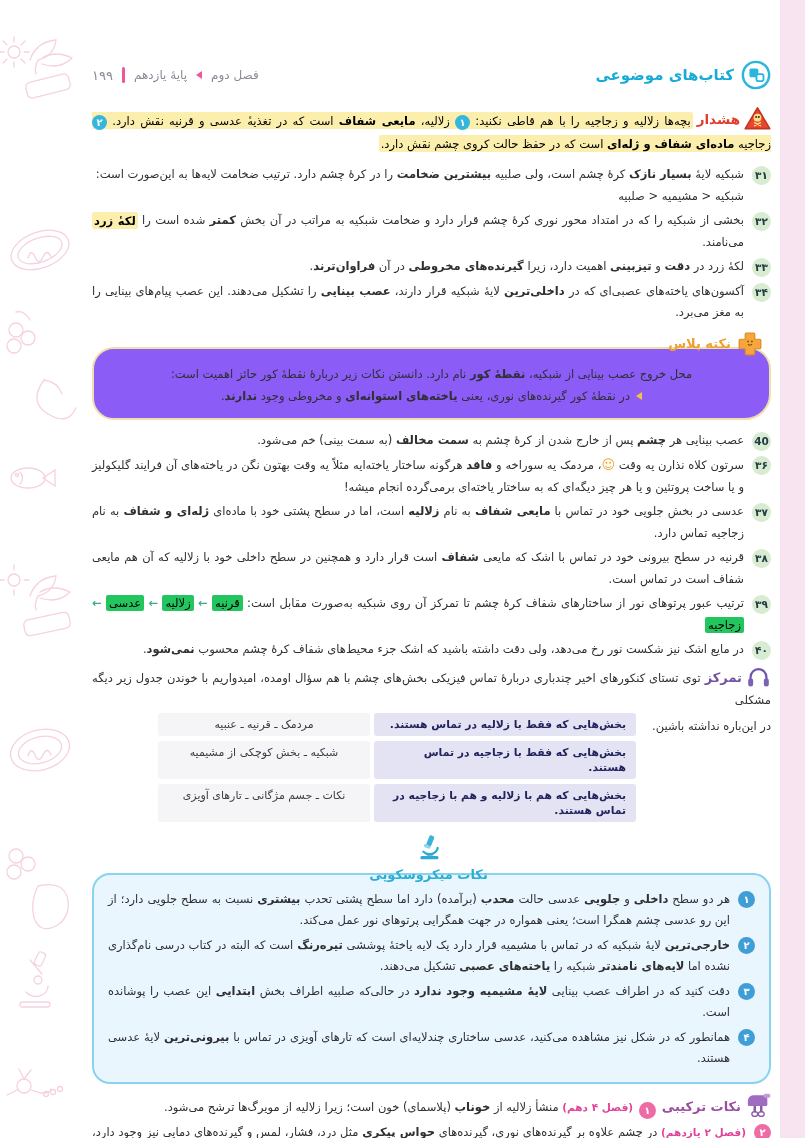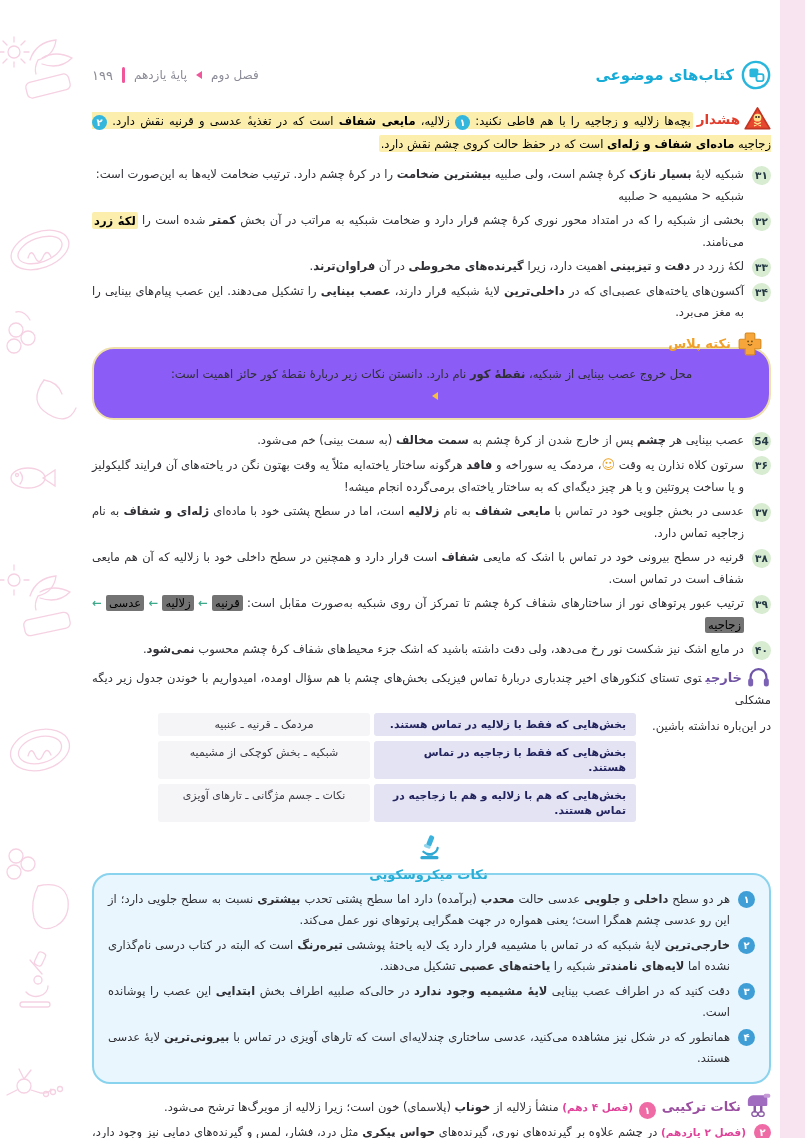--- a/index.html
+++ b/index.html
@@ -14,21 +14,21 @@
   .hdr{display:flex;justify-content:space-between;align-items:center;margin-bottom:16px;}
   .brand{display:flex;align-items:center;gap:7px;}
   .brand-title{color:#17acd8;font-weight:bold;font-size:15px;}
   .crumbs{display:flex;align-items:center;gap:9px;color:#8b8b97;font-size:12px;}
   .tri{width:0;height:0;border-top:4px solid transparent;border-bottom:4px solid transparent;border-right:6px solid #f0569a;}
   .vbar{width:3px;height:16px;background:#f0569a;border-radius:2px;}
   .pageno{font-size:13px;color:#8b8b97;}
 
   
   mark.y{background:#fcefad;padding:1.5px 2px;border-radius:2px;}
-  mark.g{background:#737373;padding:1px 3px;border-radius:2px;}
+  mark.g{background:#22c55e;padding:1px 3px;border-radius:2px;}
   .arr{color:#3fa98b;font-weight:bold;}
   .cnum{display:inline-block;width:15px;height:15px;line-height:15px;border-radius:50%;background:#35b6dc;color:#fff;font-size:10px;text-align:center;font-weight:bold;vertical-align:-2px;}
   .smiley{color:#eda224;font-size:13px;}
   .icon svg{vertical-align:-7px;}
 
   .warning{font-size:11.5px;line-height:23px;text-align:justify;margin-bottom:9px;}
   .warn-label{color:#e23c2c;font-weight:bold;font-size:13.5px;margin:0 4px;}
 
   .item{display:flex;gap:8px;margin-bottom:3px;align-items:flex-start;}
   .gnum{flex:0 0 19px;width:19px;height:19px;line-height:19px;border-radius:50%;background:#d8ecd2;color:#253a44;font-weight:bold;font-size:10.5px;text-align:center;margin-top:2px;}
@@ -172,27 +172,27 @@
             <path d="M11 2.5h8a1.5 1.5 0 0 1 1.5 1.5v5.5H26a1.5 1.5 0 0 1 1.5 1.5v8a1.5 1.5 0 0 1-1.5 1.5h-5.5V26a1.5 1.5 0 0 1-1.5 1.5h-8A1.5 1.5 0 0 1 9.5 26v-5.5H4A1.5 1.5 0 0 1 2.5 19v-8A1.5 1.5 0 0 1 4 9.5h5.5V4A1.5 1.5 0 0 1 11 2.5z" fill="#f6a63a" stroke="#db8c22" stroke-width="1.4"></path>
             <circle cx="12.8" cy="12" r="1" fill="#6b4a12"></circle>
               <circle cx="17.2" cy="12" r="1" fill="#6b4a12"></circle>
             <path d="M13 15.5q2 1.8 4 0" stroke="#6b4a12" stroke-width="1.2" fill="none" stroke-linecap="round"></path>
           </svg>
         </span>
         <span class="np-title">نکته پلاس</span>
       </div>
       <div class="np-box">
         <span class="np-line">محل خروج عصب بینایی از شبکیه، <b>نقطهٔ کور</b> نام دارد. دانستن نکات زیر دربارهٔ نقطهٔ کور حائز اهمیت است:</span>
-        <span class="np-line"><span class="np-arrow"></span></span>
+        <span class="np-line"><span class="np-arrow"></span><span>در نقطهٔ کور گیرنده‌های نوری، یعنی <b>یاخته‌های استوانه‌ای</b> و مخروطی وجود <b>ندارند</b>.</span></span>
       </div>
     </div>
 
     <div>
       <div class="item">
-        <span class="gnum">54</span>
+        <span class="gnum">40</span>
         <div class="item-text">عصب بینایی هر <b>چشم</b> پس از خارج شدن از کرهٔ چشم به <b>سمت مخالف</b> (به سمت بینی) خم می‌شود.</div>
       </div>
       <div class="item">
         <span class="gnum">۳۶</span>
         <div class="item-text">سرتون کلاه نذارن یه وقت <span class="smiley">☺</span>، مردمک یه سوراخه و <b>فاقد</b> هرگونه ساختار یاخته‌ایه مثلاً یه وقت بهتون نگن در یاخته‌های آن فرایند گلیکولیز و یا ساخت پروتئین و یا هر چیز دیگه‌ای که به ساختار یاخته‌ای برمی‌گرده انجام میشه!</div>
       </div>
       <div class="item">
         <span class="gnum">۳۷</span>
         <div class="item-text">عدسی در بخش جلویی خود در تماس با <b>مایعی شفاف</b> به نام <b>زلالیه</b> است، اما در سطح پشتی خود با ماده‌ای <b>ژله‌ای و شفاف</b> به نام زجاجیه تماس دارد.</div>
       </div>
@@ -207,21 +207,21 @@
       <div class="item">
         <span class="gnum">۴۰</span>
         <div class="item-text">در مایع اشک نیز شکست نور رخ می‌دهد، ولی دقت داشته باشید که اشک جزء محیط‌های شفاف کرهٔ چشم محسوب <b>نمی‌شود</b>.</div>
       </div>
     </div>
 
     <p class="whisper-lead"><span class="icon"><svg width="25" height="24" viewBox="0 0 30 28">
         <path d="M5.5 19v-5a9.5 9.5 0 0 1 19 0v5" fill="none" stroke="#6f55a8" stroke-width="2.6" stroke-linecap="round"></path>
         <rect x="2.6" y="15.5" width="6" height="10" rx="3" fill="#7b62b5"></rect>
         <rect x="21.4" y="15.5" width="6" height="10" rx="3" fill="#7b62b5"></rect>
-      </svg></span><span class="w-title">خارجی</span><span>توی تستای کنکورهای اخیر چندباری دربارهٔ تماس فیزیکی بخش‌های چشم با هم سؤال اومده، امیدواریم با خوندن جدول زیر دیگه مشکلی</span></p>
+      </svg></span><span class="w-title">تمرکز</span><span>توی تستای کنکورهای اخیر چندباری دربارهٔ تماس فیزیکی بخش‌های چشم با هم سؤال اومده، امیدواریم با خوندن جدول زیر دیگه مشکلی</span></p>
     <div class="whisper-row">
       <span class="w-tail">در این‌باره نداشته باشین.</span>
       <div class="tbl">
         <div class="tbl-row">
           <div class="tbl-label">بخش‌هایی که فقط با زلالیه در تماس هستند.</div>
           <div class="tbl-val">مردمک ـ قرنیه ـ عنبیه</div>
         </div>
         <div class="tbl-row">
           <div class="tbl-label">بخش‌هایی که فقط با زجاجیه در تماس هستند.</div>
           <div class="tbl-val">شبکیه ـ بخش کوچکی از مشیمیه</div>

